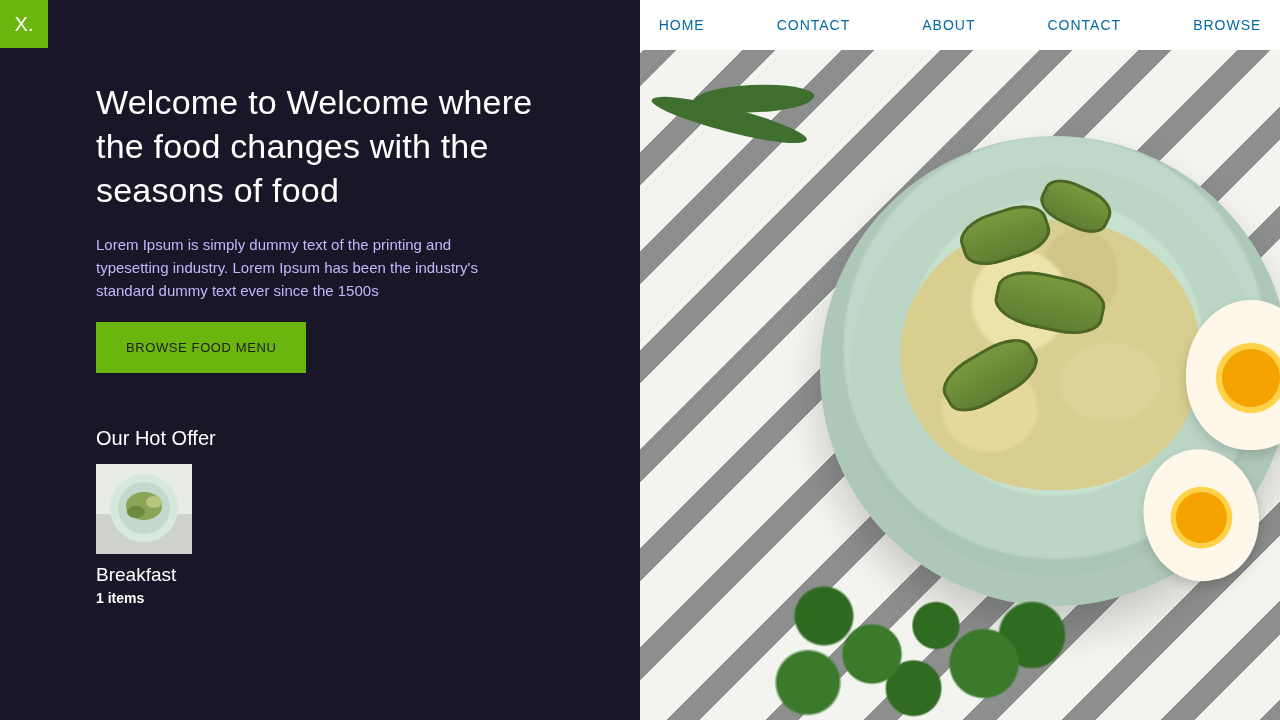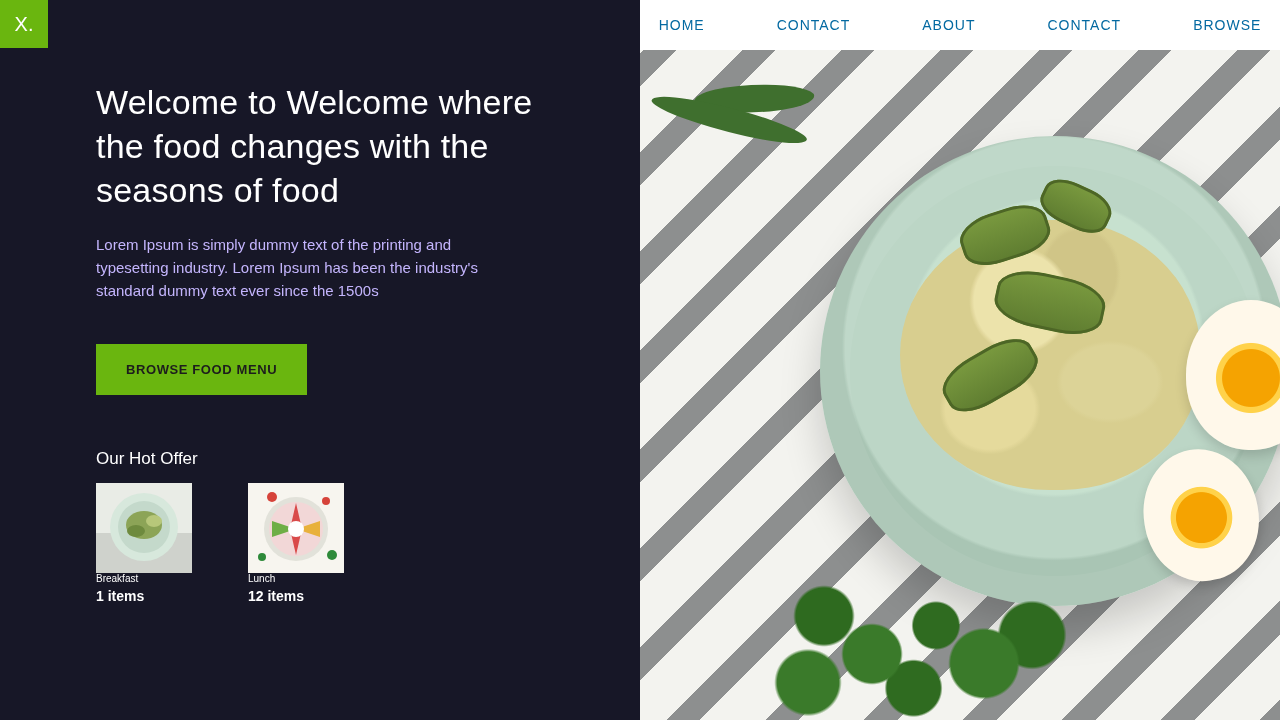--- a/index.html
+++ b/index.html
@@ -30,41 +30,41 @@
     font-size: 34px; line-height: 1.3; font-weight: 500;
     letter-spacing: 0.2px;
     max-width: 480px;
   }
   .subtext {
     margin-top: 20px;
     font-size: 15px; line-height: 1.55;
     color: #c4b5fd; max-width: 420px;
   }
   .cta {
-    margin-top: 42px;
+    margin-top: 20px;
     display: inline-block;
     background: #6ab60f;
     color: #1d1d1d;
-    font-size: 13px; font-weight: 700;
+    font-size: 13px; font-weight: 400;
     letter-spacing: 0.6px;
     padding: 18px 30px;
     border: none; cursor: pointer;
   }
   .offer-hd {
     margin-top: 54px;
-    font-size: 17px; font-weight: 500;
+    font-size: 20px; font-weight: 500;
   }
   .offers {
     margin-top: 14px;
     display: flex; gap: 56px;
   }
   .offer .thumb {
     width: 96px; height: 90px; background: #eee; position: relative; overflow: hidden;
   }
-  .offer-name { font-size: 10px; }
+  .offer-name { margin-top: 10px; font-size: 19px; }
   .offer-count { margin-top: 4px; font-size: 14px; font-weight: 600; }
 
   
   .thumb svg { width: 100%; height: 100%; display: block; }
 
   
   .right {
     width: 640px; height: 720px; position: relative;
     background: #f6f6f3;
   }
@@ -170,39 +170,20 @@
           <circle cx="48" cy="44" r="26" fill="#c4d9cb"></circle>
           <ellipse cx="48" cy="42" rx="18" ry="14" fill="#8ca457"></ellipse>
           <ellipse cx="40" cy="48" rx="9" ry="6" fill="#6e8a3e"></ellipse>
           <ellipse cx="58" cy="38" rx="8" ry="6" fill="#b7c77a"></ellipse>
         </svg>
       </div>
       <div class="offer-name">Breakfast</div>
       <div class="offer-count">1 items</div>
     </div>
 
-    <div class="offer">
-      <div class="thumb">
-        <svg viewBox="0 0 96 90">
-          <rect width="96" height="90" fill="#f7f5ef"></rect>
-          <circle cx="24" cy="14" r="5" fill="#d6433a"></circle>
-          <circle cx="78" cy="18" r="4" fill="#d6433a"></circle>
-          <circle cx="14" cy="74" r="4" fill="#2e8a3a"></circle>
-          <circle cx="84" cy="72" r="5" fill="#2e8a3a"></circle>
-          <circle cx="48" cy="46" r="32" fill="#e2e2da"></circle>
-          <circle cx="48" cy="46" r="27" fill="#f2d7d7"></circle>
-          <path d="M48 20 L54 46 L48 72 L42 46 Z" fill="#d94a4a"></path>
-          <path d="M24 38 L48 46 L24 54 Z" fill="#6fae46"></path>
-          <path d="M72 38 L48 46 L72 54 Z" fill="#e8b13c"></path>
-          <circle cx="48" cy="46" r="8" fill="#fff"></circle>
-        </svg>
-      </div>
-      <div class="offer-name">Lunch</div>
-      <div class="offer-count">12 items</div>
-    </div>
 
 
   </div>
 </section>
 
 <section class="right">
   <nav class="nav">
     <a>HOME</a>
     <a>CONTACT</a>
     <a>ABOUT</a>

